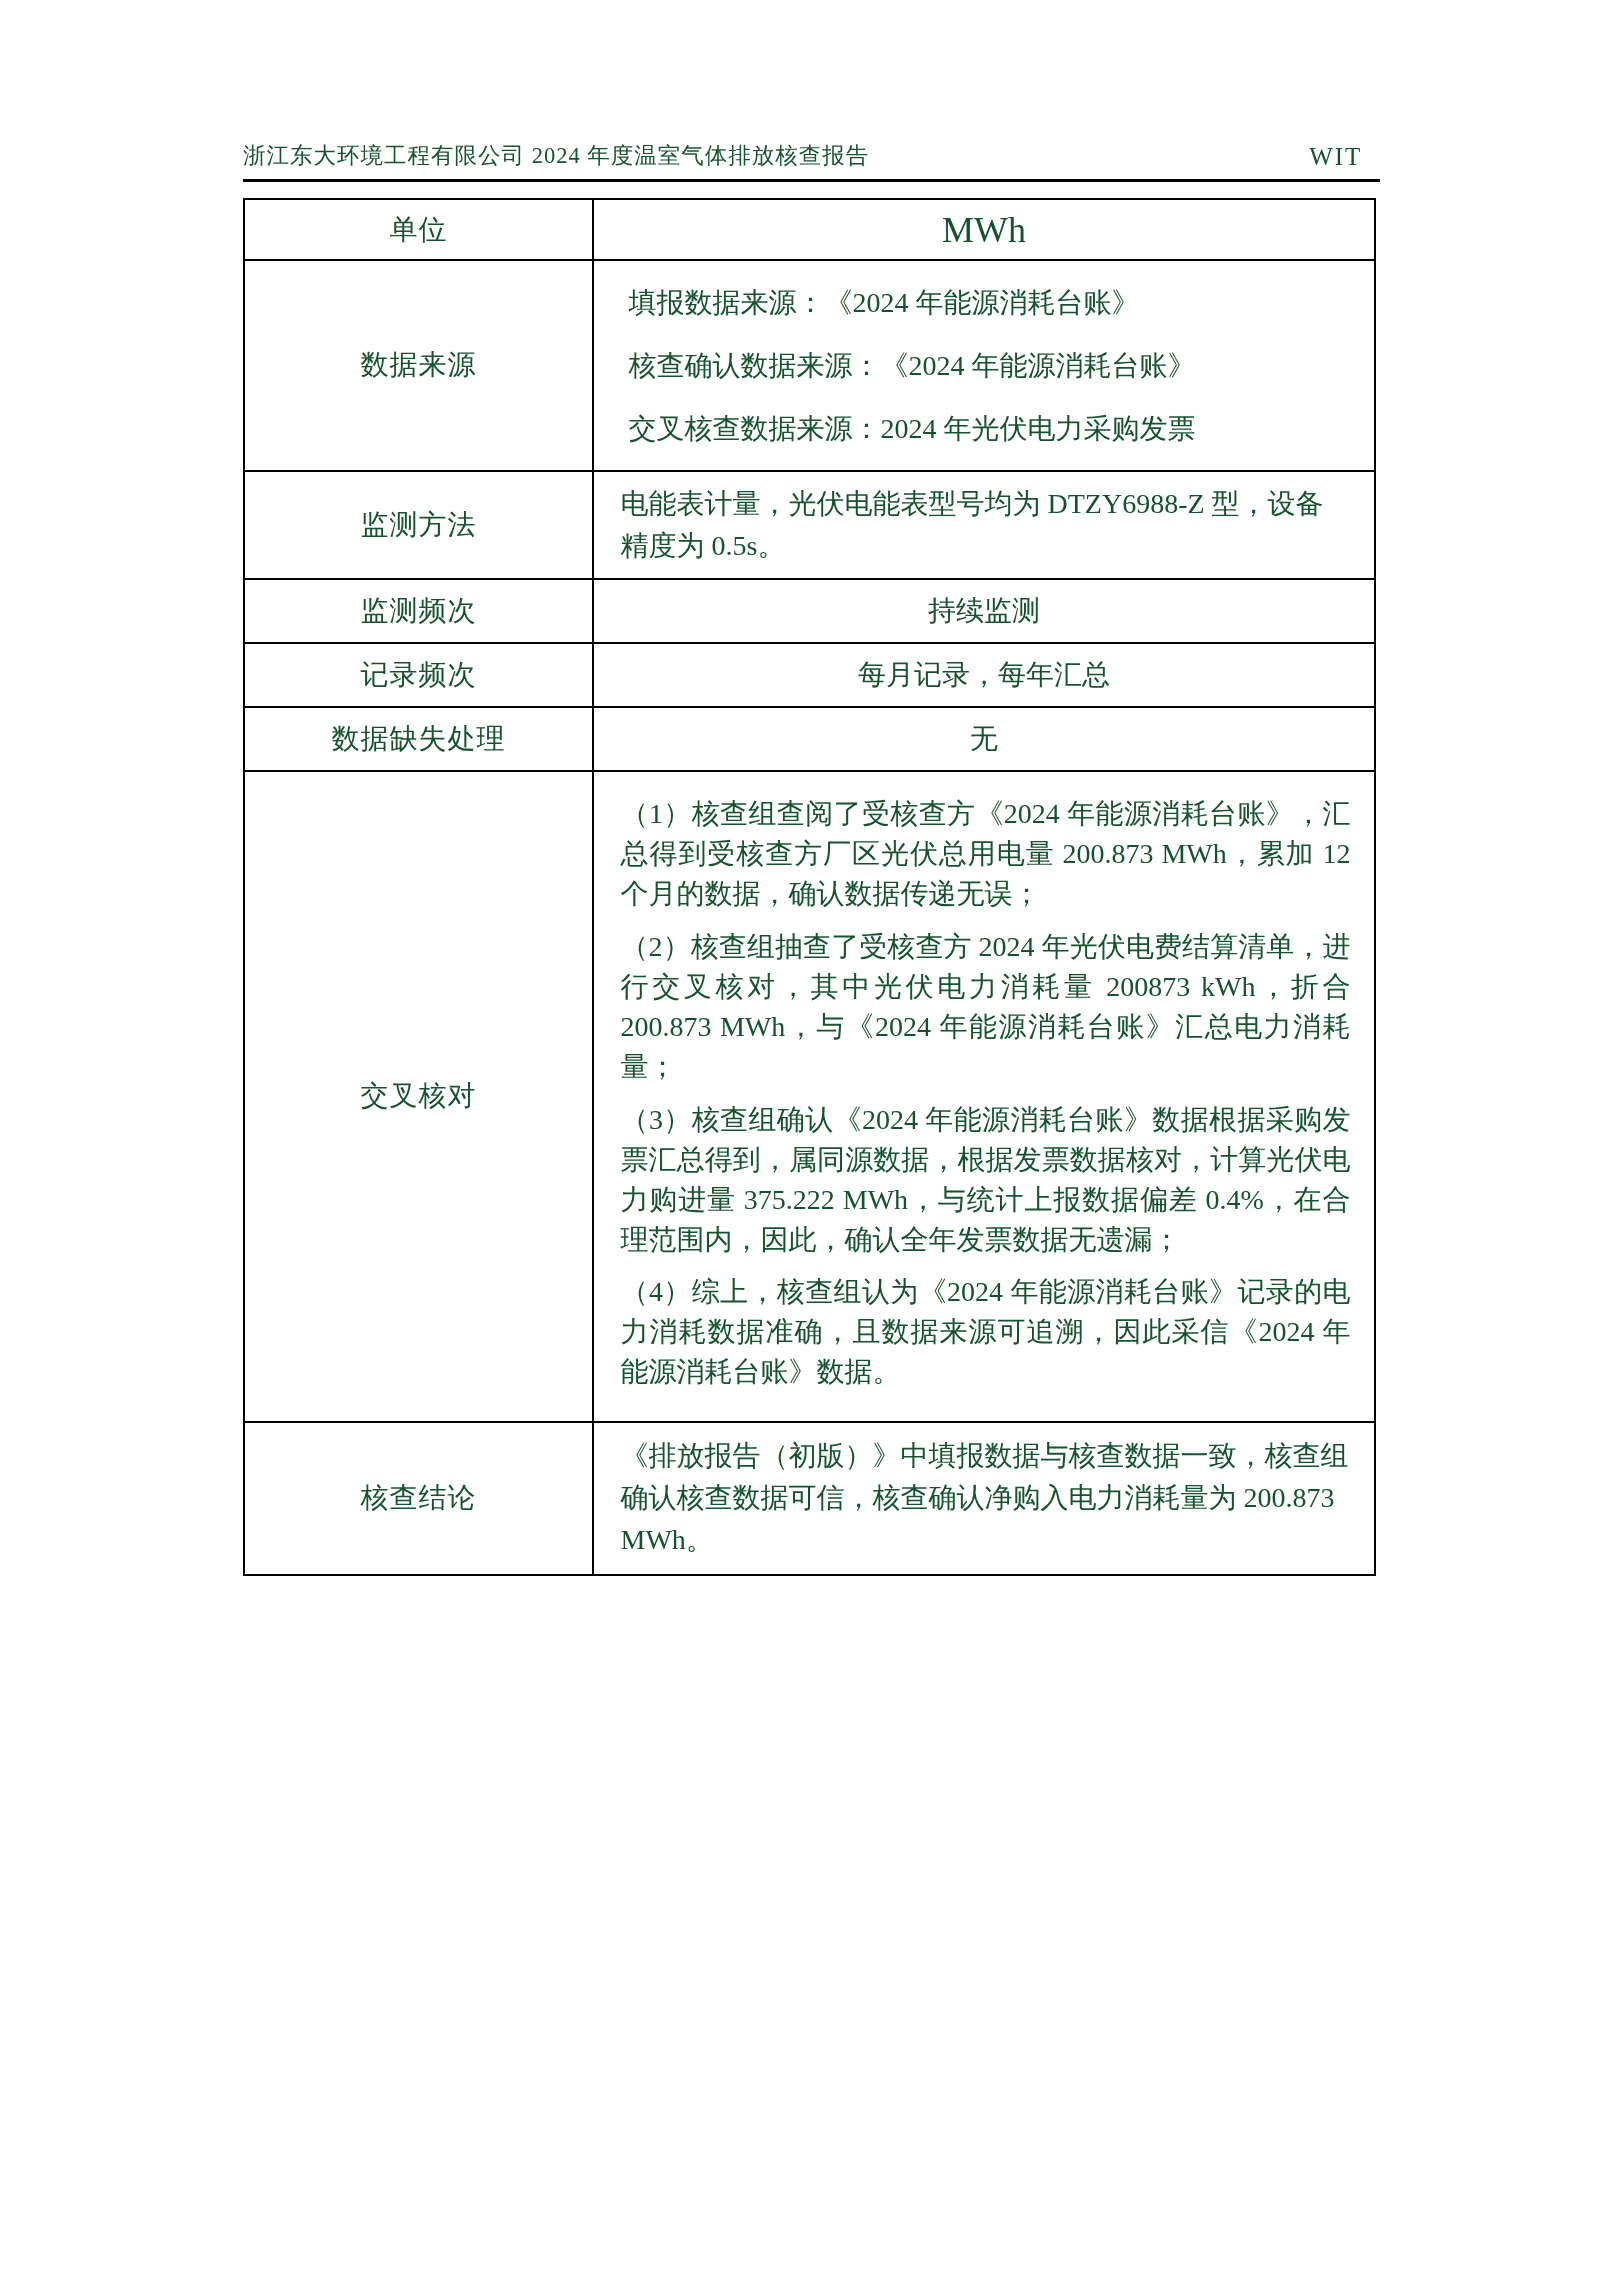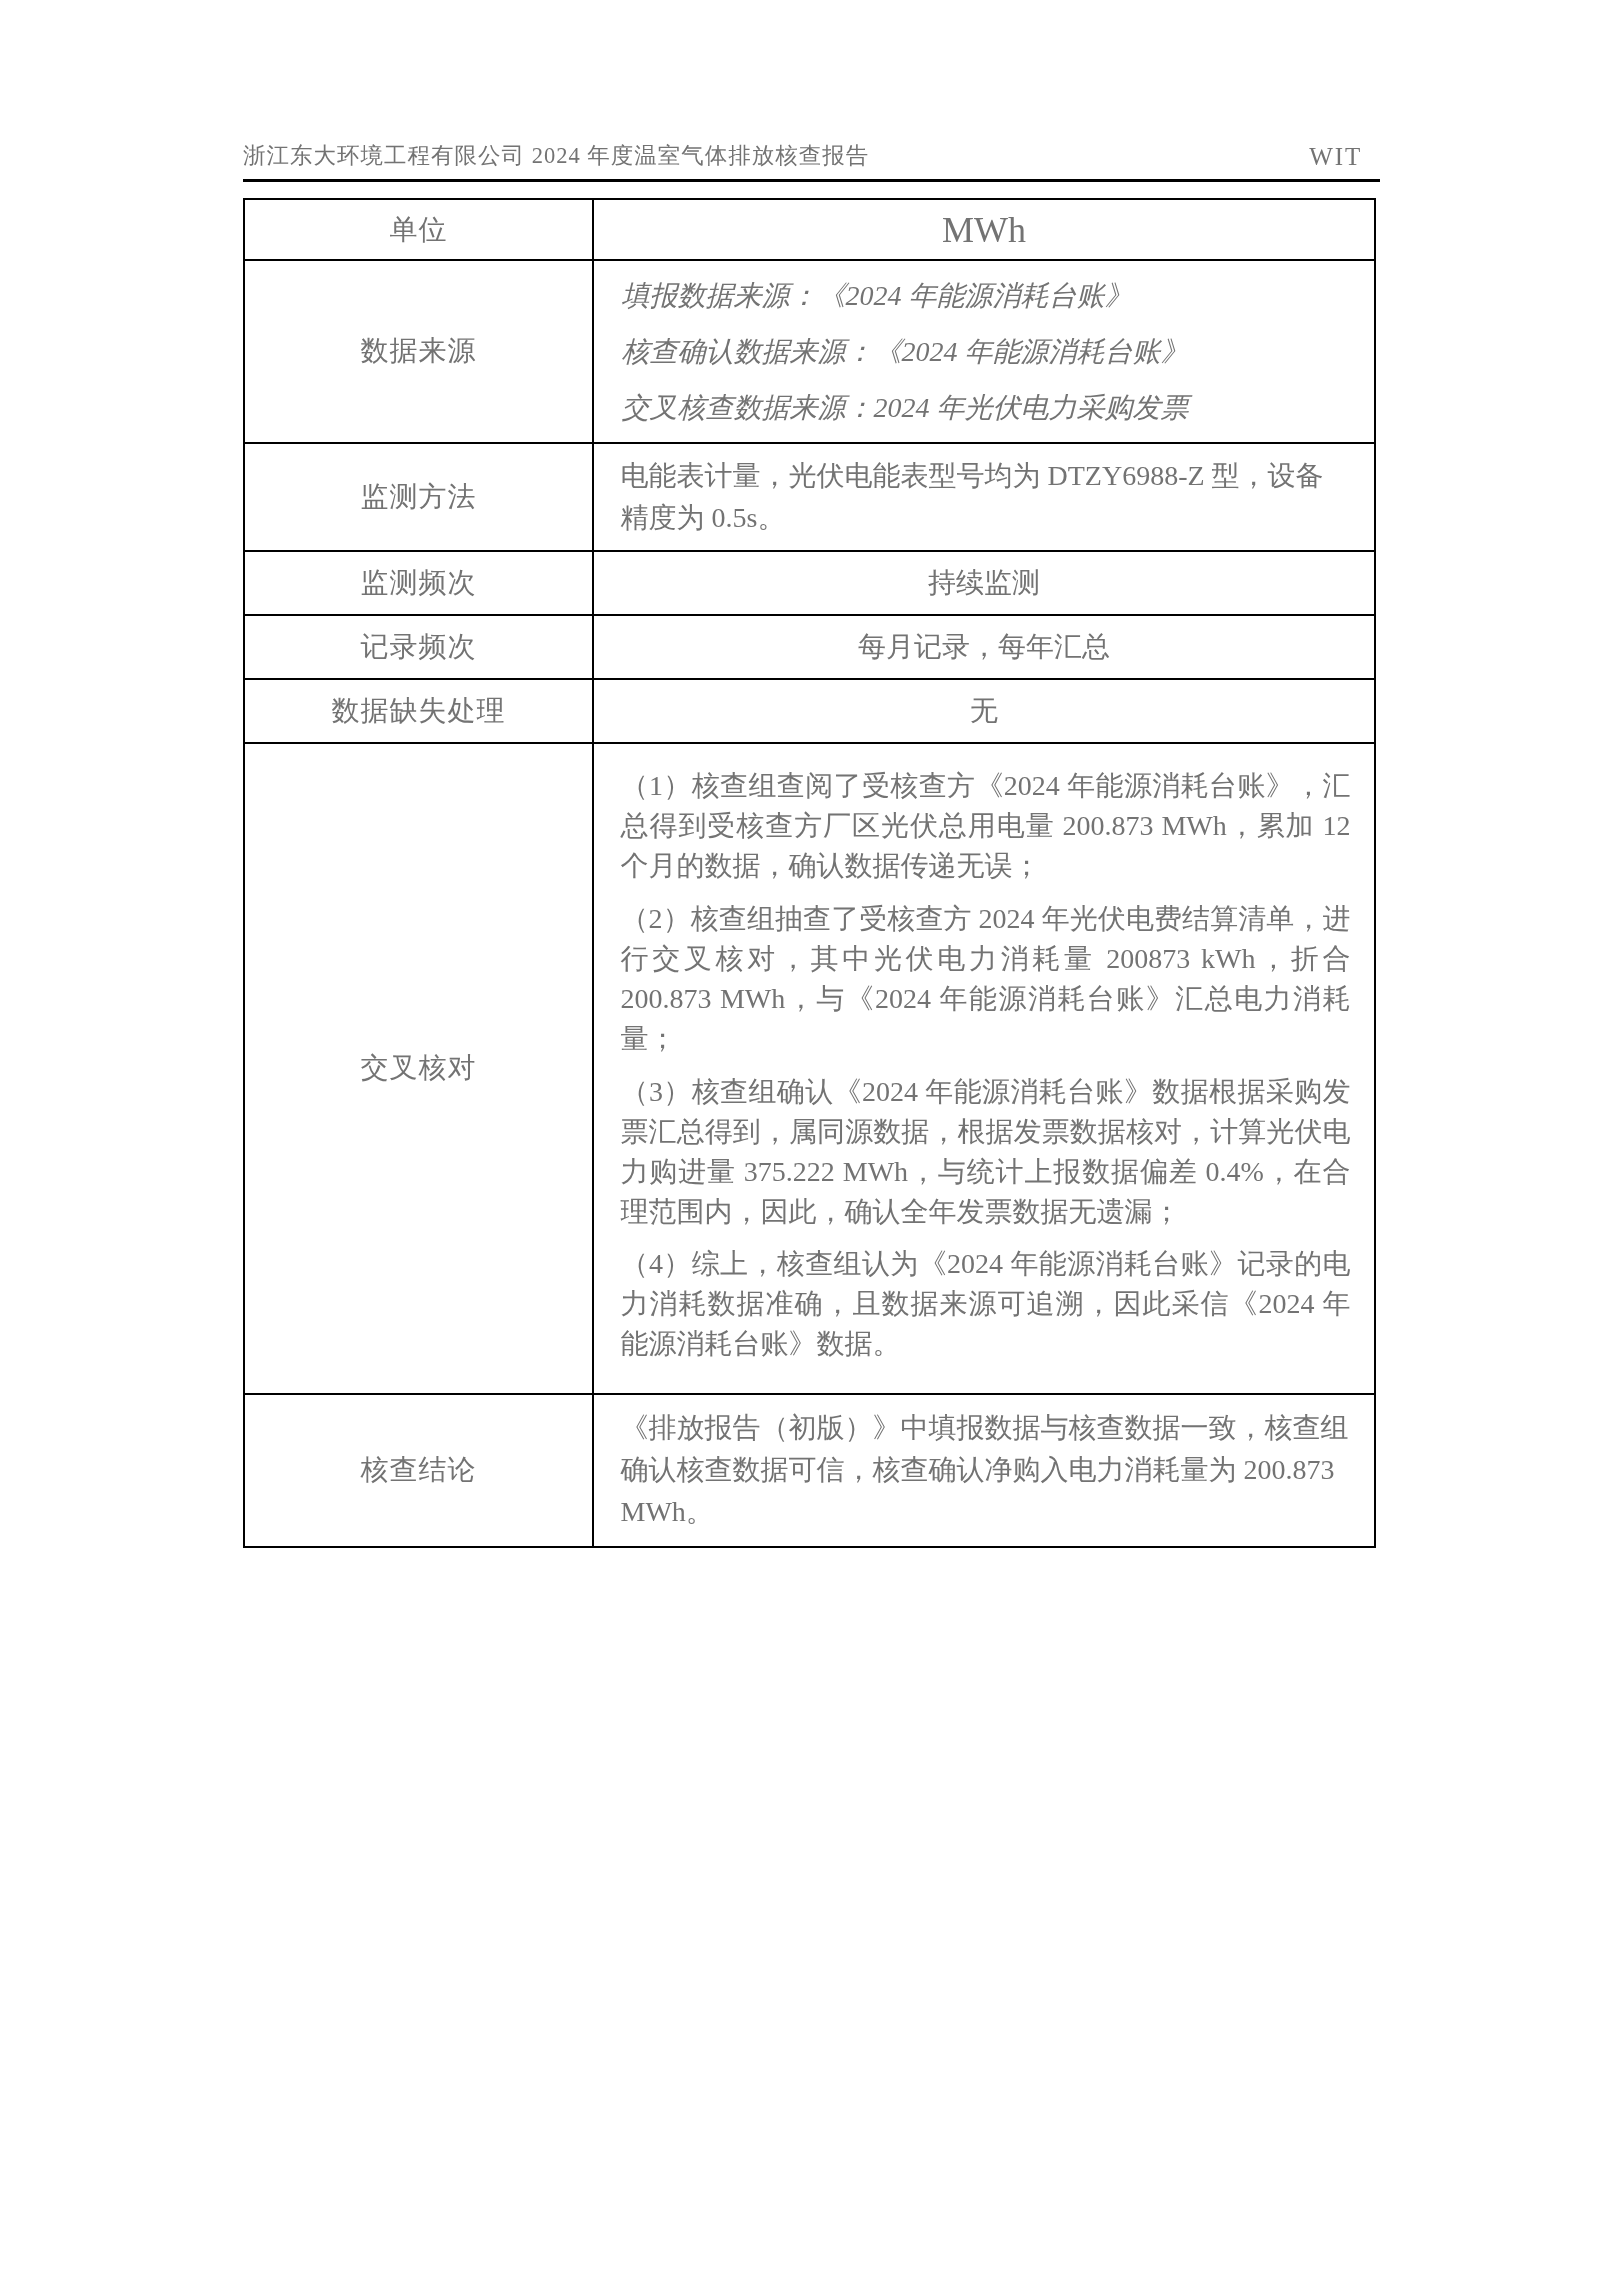--- a/index.html
+++ b/index.html
@@ -6,21 +6,21 @@
     margin: 0;
     padding: 0;
     background: #ffffff;
   }
   .page {
     position: relative;
     width: 1621px;
     height: 1622px;
     background: #ffffff;
     font-family: "Liberation Serif", "DejaVu Serif", serif;
-    color: #737373;
+    color: #14532d;
     overflow: hidden;
   }
   
   .header {
     position: absolute;
     left: 243px;
     top: 116px;
     width: 1137px;
     height: 55px;
     border-bottom: 3.9px solid #000000;
@@ -71,24 +71,23 @@
   .r1 td { height: 61px; }
   .r2 td { height: 172px; }
   .r3 td { height: 108px; }
   .r4 td { height: 64px; }
   .r5 td { height: 66px; }
   .r6 td { height: 64px; margin-left: 31px; }
   .r7 td { height: 64px; }
   .r8 td { height: 651px; }
   .r9 td { height: 153px; }
   .lines-cell p {
-    margin: 1px;
+    margin: 8px;
     line-height: 55px;
     white-space: nowrap;
-    font-style: italic;
   }
   .para-cell {
     vertical-align: top;
     padding-top: 12.7px;
   }
   .para-cell p {
     margin: 0 0 12.7px 0;
     line-height: 40px;
     text-align: justify;
     text-justify: inter-ideograph;

